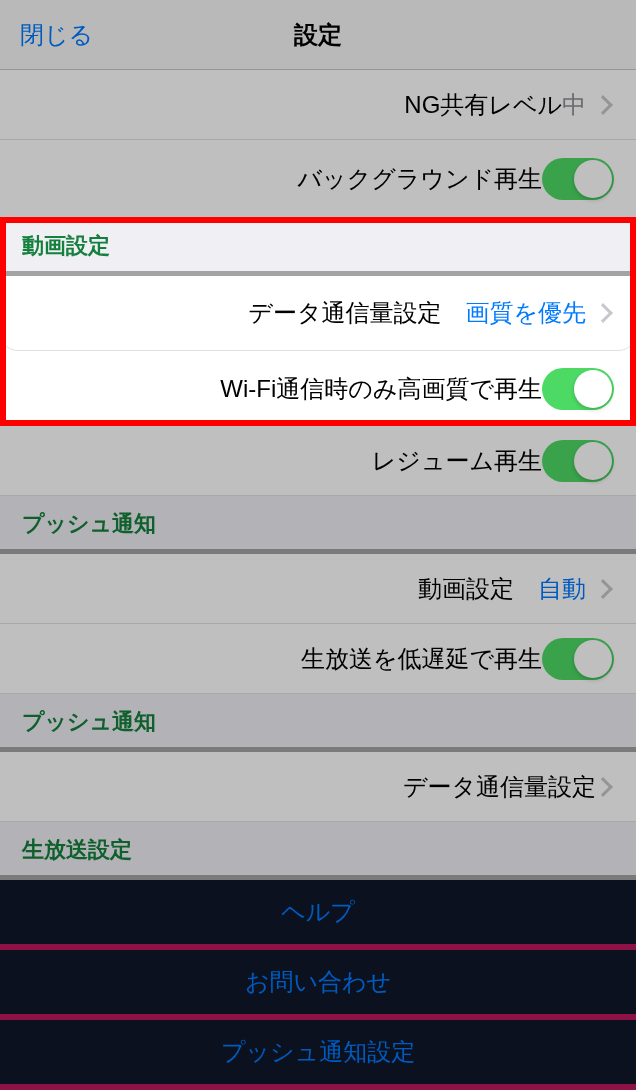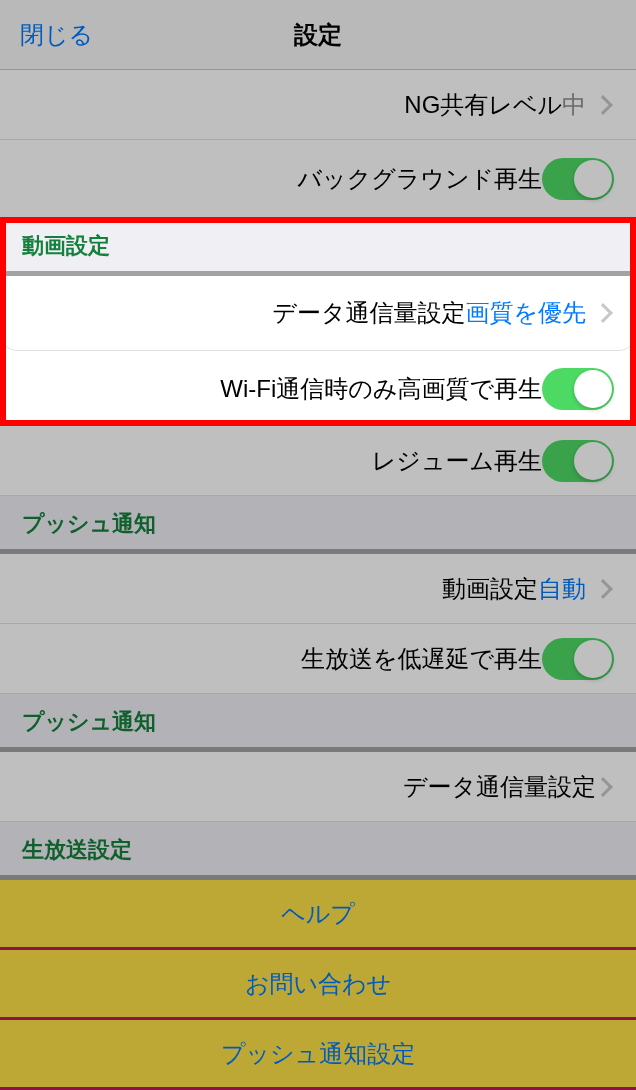--- a/index.html
+++ b/index.html
@@ -65,20 +65,21 @@
       color: #000;
       text-align: right;
     }
     .row .value {
       font-size: 24px;
       color: #8e8e93;
       margin-right: 10px;
     }
     .row .value.blue {
       color: #007aff;
+      margin-left: 24px;
     }
     .section-header {
       background: #efeff4;
       height: 58px;
       padding: 0 22px;
       display: flex;
       align-items: flex-end;
       padding-bottom: 10px;
       font-size: 22px;
       color: #15803d;
@@ -105,26 +106,26 @@
       position: absolute;
       width: 38px;
       height: 38px;
       background: #fff;
       border-radius: 50%;
       top: 2px;
       right: 2px;
       box-shadow: 0 2px 4px rgba(0,0,0,0.2);
     }
     .link-row {
-      background: #fde047;
+      background: #0f172a;
       height: 70px;
       display: flex;
       align-items: center;
       justify-content: center;
-      border-bottom: 3px solid #be185d;
+      border-bottom: 6px solid #be185d;
       font-size: 24px;
       color: #007aff;
       cursor: pointer;
     }
     .data-section {
       position: absolute;
       top: 276px;
       left: 0; right: 0;
       background: #fff;
     }

